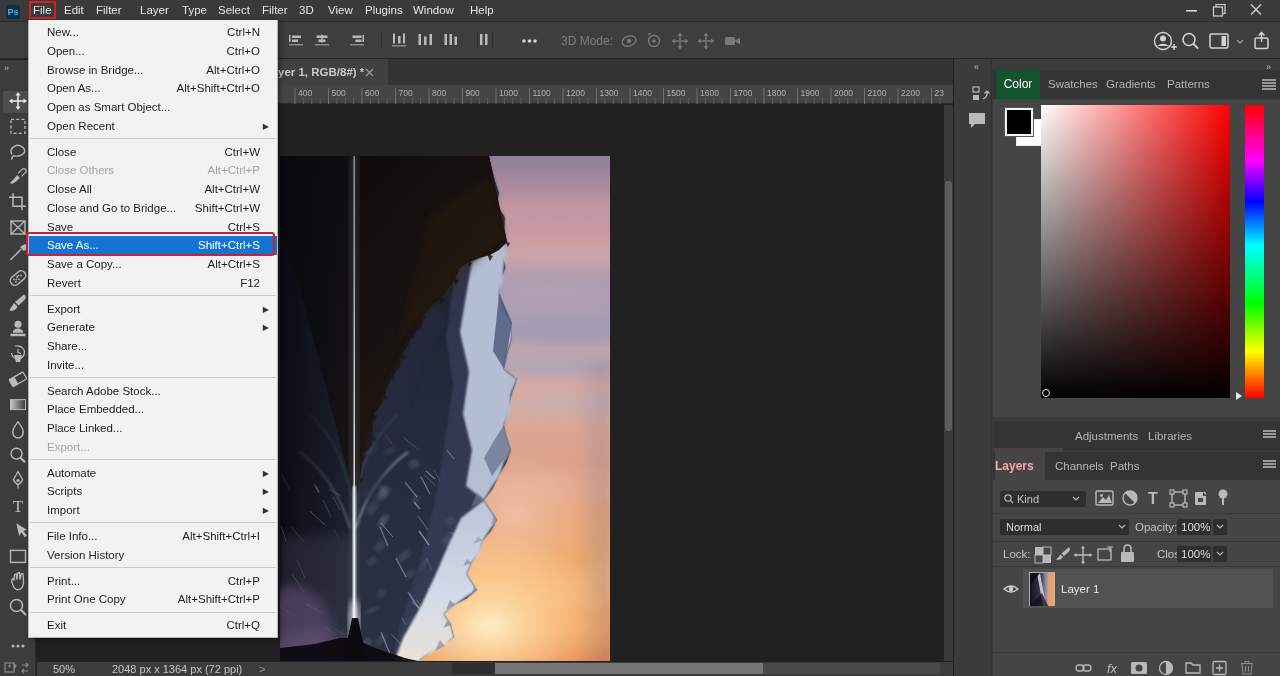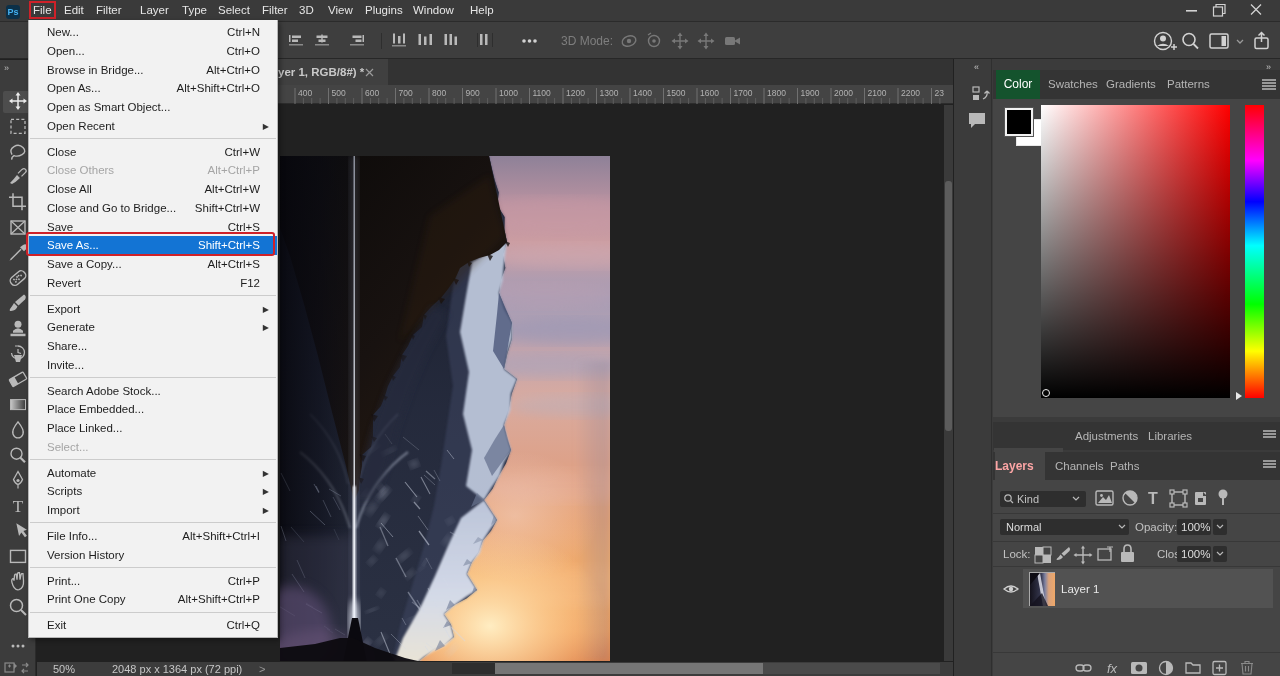--- a/index.html
+++ b/index.html
@@ -764,21 +764,21 @@
     <div class="mi">
         <span class="lbl">Search Adobe Stock...</span>
       </div>
     <div class="mi">
         <span class="lbl">Place Embedded...</span>
       </div>
     <div class="mi">
         <span class="lbl">Place Linked...</span>
       </div>
     <div class="mi dis">
-        <span class="lbl">Select...</span>
+        <span class="lbl">Export...</span>
       </div>
     <div class="msep"></div>
     <div class="mi">
         <span class="lbl">Automate</span>
         <span class="arr">▶</span>
       </div>
     <div class="mi">
         <span class="lbl">Scripts</span>
         <span class="arr">▶</span>
       </div>

